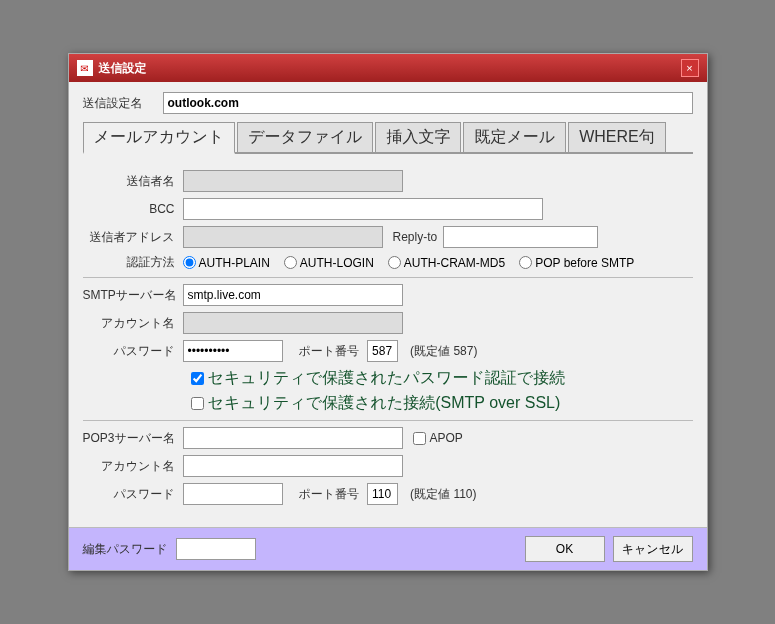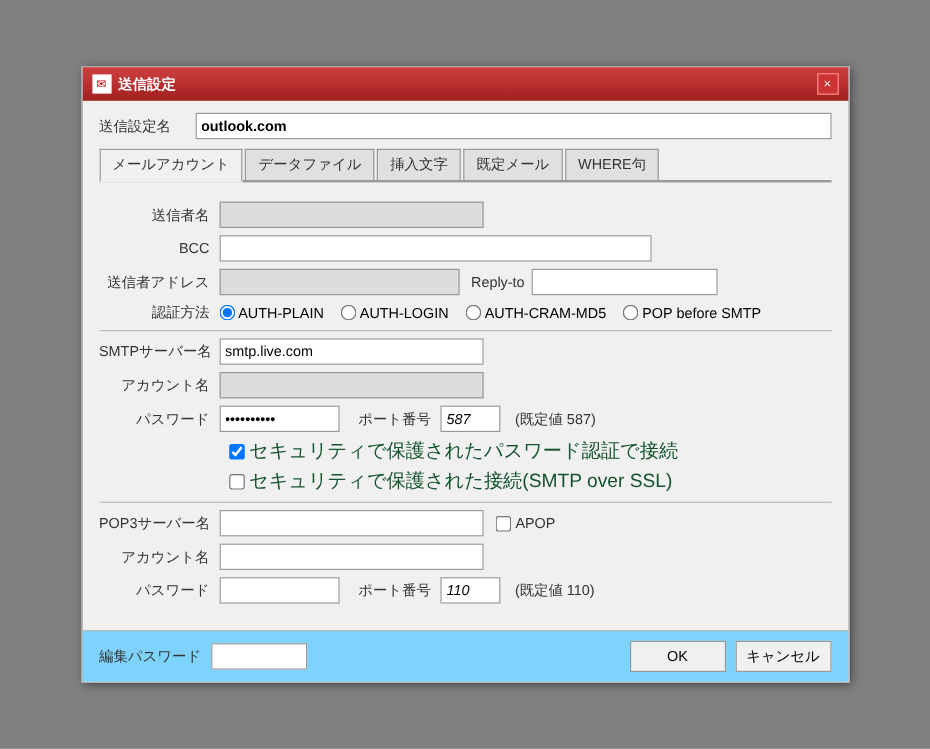--- a/index.html
+++ b/index.html
@@ -88,21 +88,21 @@
       border-bottom: 2px solid #999;
       margin-bottom: 10px;
     }
     .tab {
       padding: 4px 10px;
       border: 1px solid #999;
       border-bottom: none;
       background: #e0e0e0;
       cursor: pointer;
       margin-right: 2px;
-      font-size: 12px;
+      font-size: 16px;
       color: #333;
     }
     .tab.active {
       background: #f0f0f0;
       border-bottom: 2px solid #f0f0f0;
       margin-bottom: -2px;
       z-index: 1;
       position: relative;
     }
     
@@ -136,22 +136,21 @@
     .input-full {
       width: 220px;
     }
     .input-med {
       width: 200px;
     }
     .input-sm {
       width: 100px;
     }
     .input-xs {
-      width: 50px;
-      font-style: italic;
+      width: 31px;
     }
     .reply-to-section {
       display: flex;
       align-items: center;
       margin-left: 10px;
       gap: 6px;
     }
     
     .auth-row {
       display: flex;
@@ -200,21 +199,21 @@
       font-size: 16px;
       color: #14532d;
       cursor: pointer;
     }
     
     .pop3-section {
       margin-top: 6px;
     }
     
     .footer {
-      background: #7dd3fc;
+      background: #c4b5fd;
       border-top: 1px solid #bbb;
       padding: 8px 14px;
       display: flex;
       align-items: center;
       justify-content: space-between;
     }
     .footer-left {
       display: flex;
       align-items: center;
       gap: 8px;

